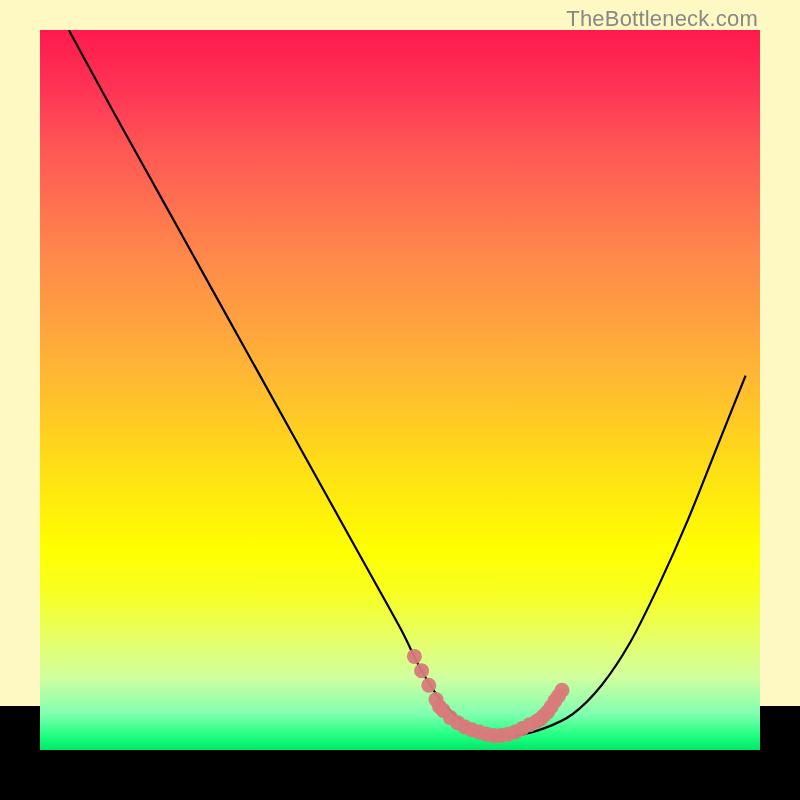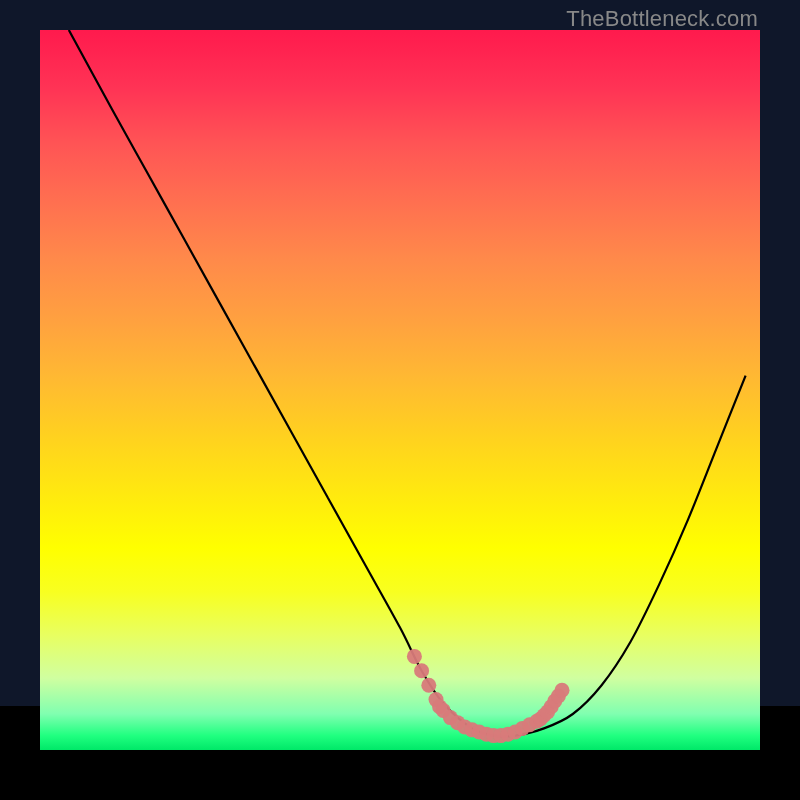--- a/index.html
+++ b/index.html
@@ -7,21 +7,21 @@
       width: 800px;
       height: 800px;
       background: #000;
       position: relative;
       font-family: Arial, sans-serif;
     }
     .container {
       width: 800px;
       height: 706px;
       position: relative;
-      background: #0f172a;
+      background: #fef9c3;
       text-align: right;
     }
     .plot-area {
       position: absolute;
       left: 40px;
       top: 30px;
       width: 720px;
       height: 720px;
       overflow: hidden;
     }

